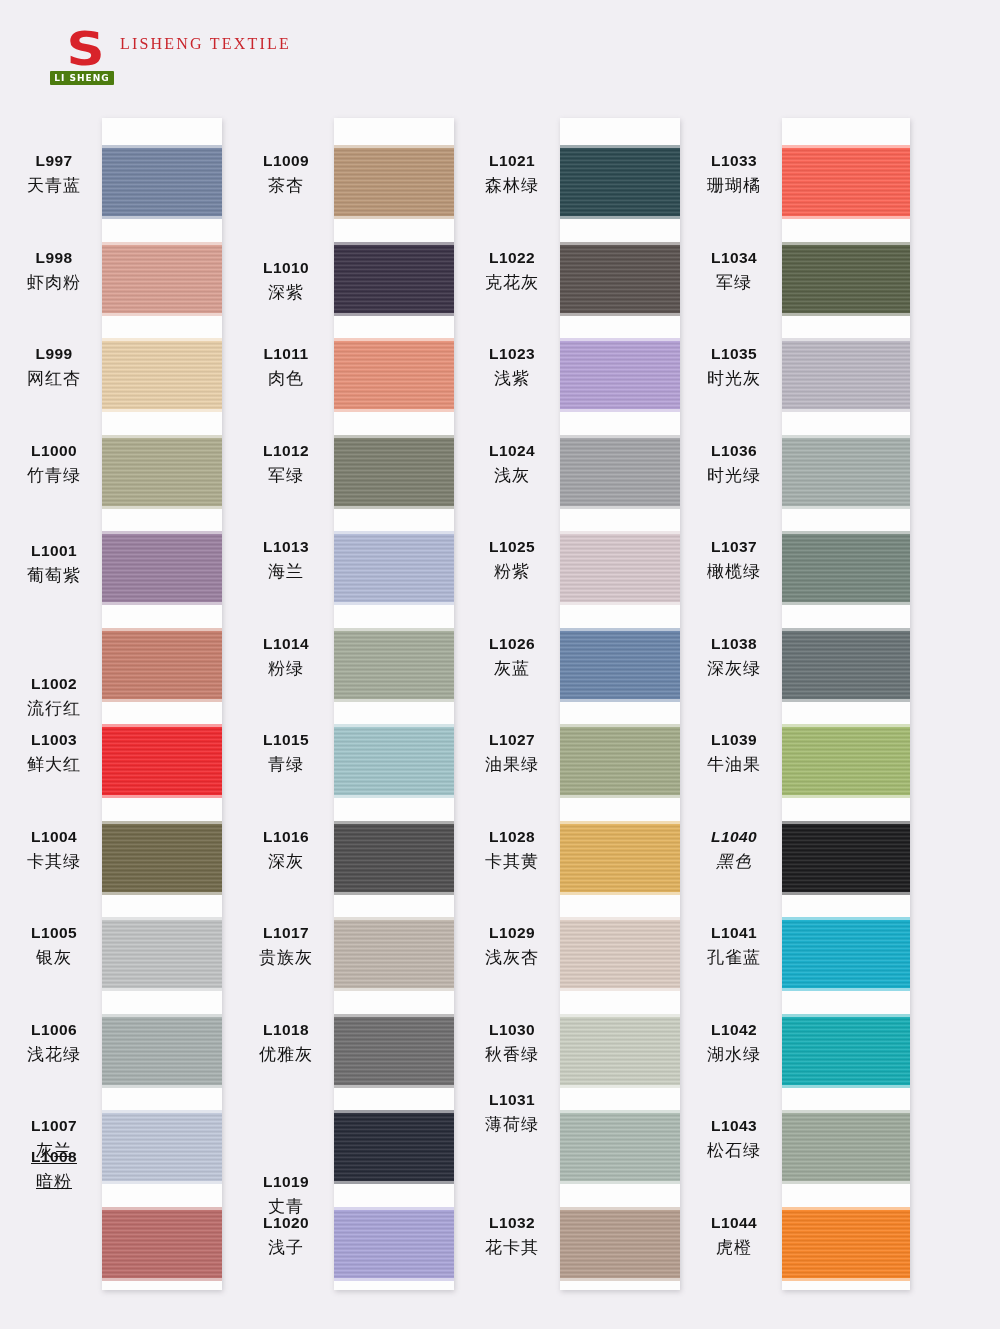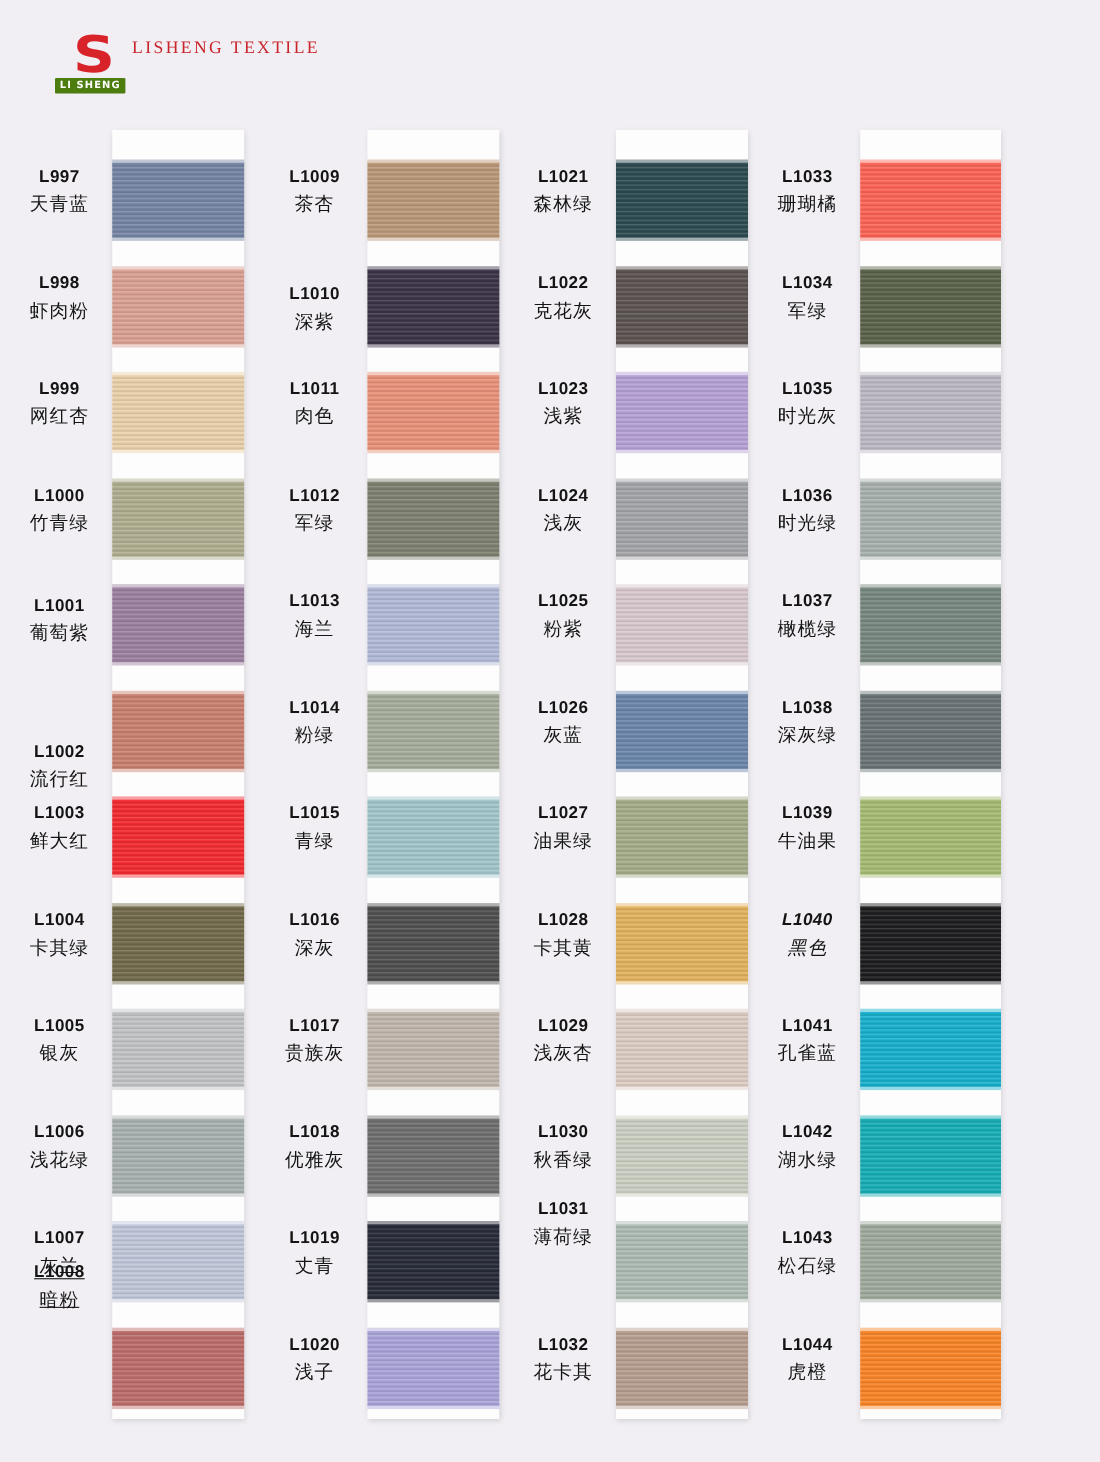--- a/index.html
+++ b/index.html
@@ -296,21 +296,21 @@
           <div class="cn">深灰</div>
         </div>
         <div class="label" style="top: 812px;">
           <div class="code">L1017</div>
           <div class="cn">贵族灰</div>
         </div>
         <div class="label" style="top: 908.5px;">
           <div class="code">L1018</div>
           <div class="cn">优雅灰</div>
         </div>
-        <div class="label" style="top: 1005px;">
+        <div class="label" style="top: 1061px;">
           <div class="code">L1019</div>
           <div class="cn">丈青</div>
         </div>
         <div class="label" style="top: 1101.5px;">
           <div class="code">L1020</div>
           <div class="cn">浅子</div>
         </div>
       </div>
       <div class="card" style="background: rgb(253, 253, 253);">
         <div class="swatch" title="L1009 茶杏" style="top: 30px; height: 68px;">

